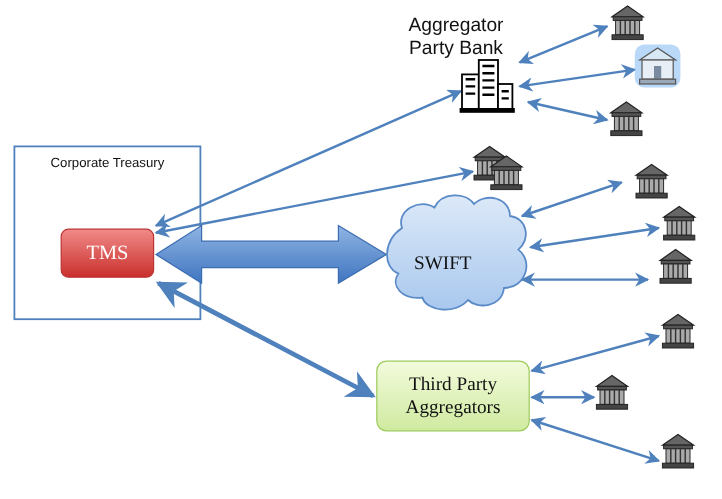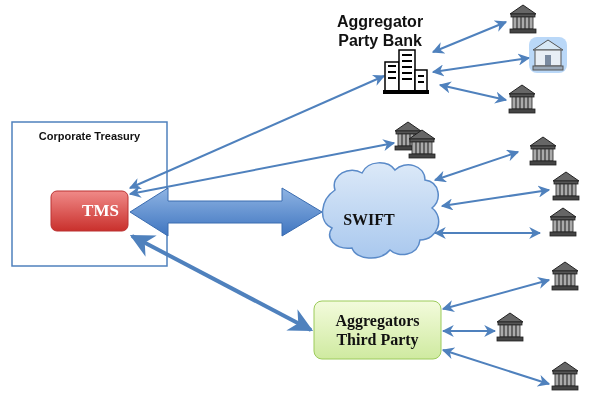--- a/index.html
+++ b/index.html
@@ -1,18 +1,18 @@
 <!DOCTYPE html>
 <html><head>
 <meta charset="utf-8">
 <style>
   html,body{margin:0;padding:0;background:#fff;}
   #stage{position:relative;width:602px;height:416px;overflow:hidden;background:#fff;}
   svg{position:absolute;left:0;top:0;}
-  .lbl{position:absolute;font-family:"Liberation Sans",sans-serif;color:#111;text-align:center;line-height:1.2;font-weight:bold;}
+  .lbl{position:absolute;font-family:"Liberation Sans",sans-serif;color:#111;text-align:center;line-height:1.2;}
   .serif{font-family:"Liberation Serif",serif;}
 </style>
 </head>
 <body>
 
 <div id="stage">
 <svg width="602" height="416" viewBox="0 0 602 416">
   <defs>
     <marker id="ah" viewBox="0 0 10 10" refX="9" refY="5" markerWidth="6" markerHeight="6" orient="auto-start-reverse">
       <path d="M0,0 L10,5 L0,10 L3,5 z" fill="#4f81bd"></path>
@@ -96,25 +96,25 @@
   <line x1="443" y1="331" x2="495" y2="331" stroke="#4f81bd" stroke-width="2" marker-start="url(#ah)" marker-end="url(#ah)"></line>
   <line x1="443" y1="350" x2="549" y2="384" stroke="#4f81bd" stroke-width="2" marker-start="url(#ah)" marker-end="url(#ah)"></line>
   <use href="#bank" x="552" y="262"></use>
   <use href="#bank" x="497" y="313"></use>
   <use href="#bank" x="552" y="362"></use>
 </svg>
 
 <div class="lbl" style="left:12px;top:130px;width:155px;font-size:11px;">
   <div>Corporate Treasury</div>
 </div>
-<div class="lbl serif" style="left:51px;top:201px;width:77px;font-size:17px;color:#fff;padding-left:11px;">TMS</div>
+<div class="lbl serif" style="left:51px;top:201px;width:77px;font-size:17px;color:#fff;">TMS</div>
 <div class="lbl" style="left:330px;top:12px;width:100px;font-size:16px;">
   <div>Aggregator</div>
   <div>Party Bank</div>
 </div>
 <div class="lbl" style="left:240px;top:120px;width:70px;font-size:16px;">
 </div>
 <div class="lbl serif" style="left:329px;top:210px;width:80px;font-size:16px;">SWIFT</div>
 <div class="lbl serif" style="left:314px;top:311px;width:127px;font-size:16px;">
+  <div>Third Party</div>
   <div>Aggregators</div>
-  <div>Third Party</div>
 </div>
 </div>
 
 </body></html>

